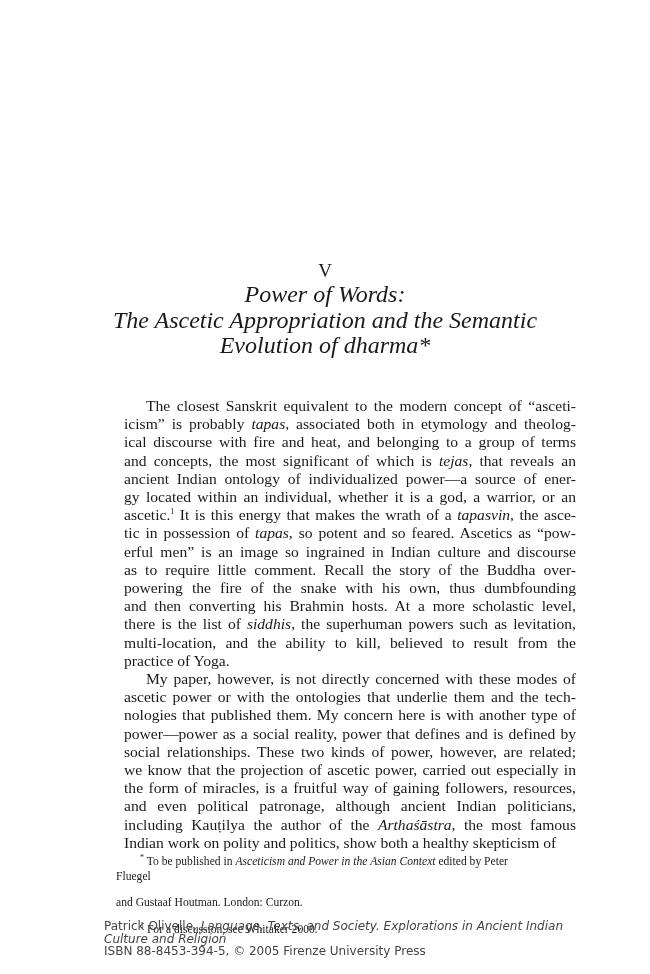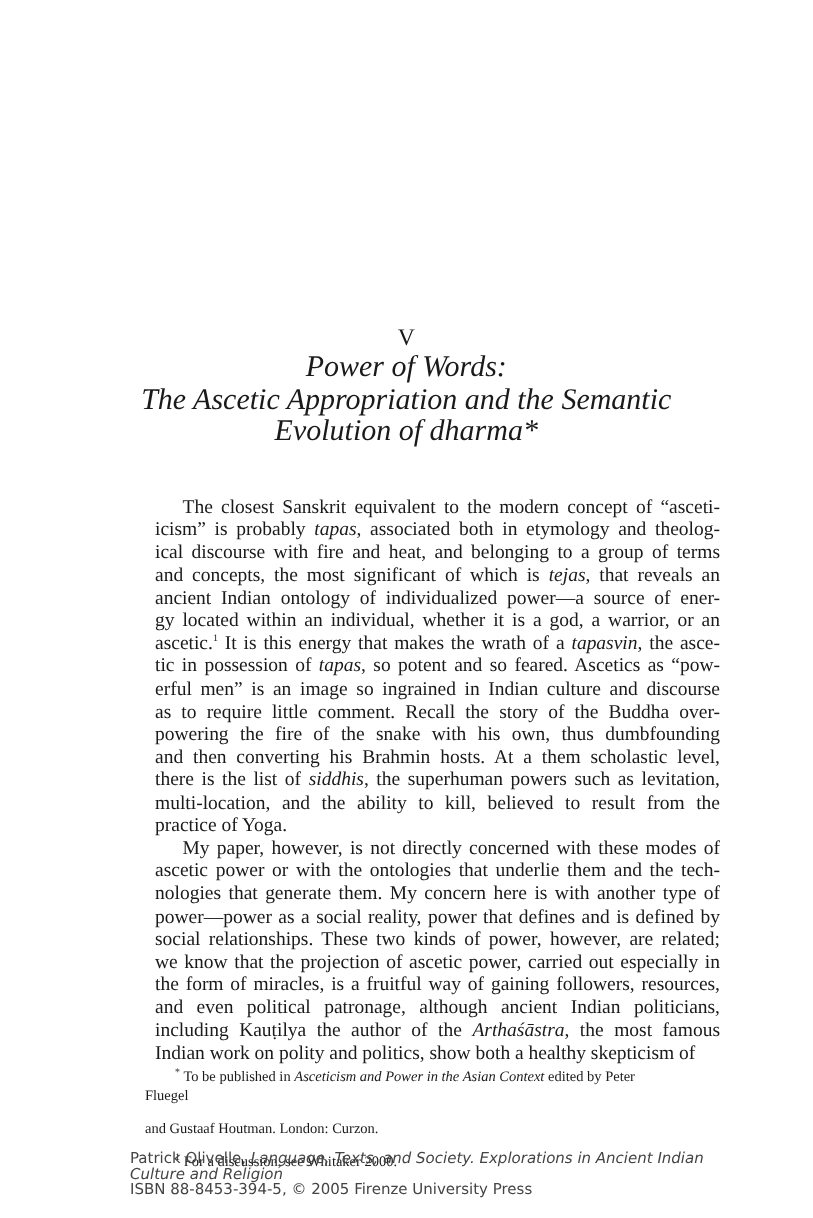--- a/index.html
+++ b/index.html
@@ -37,29 +37,29 @@
         <span class="line">icism” is probably <em>tapas</em>, associated both in etymology and theolog-</span>
         <span class="line">ical discourse with fire and heat, and belonging to a group of terms</span>
         <span class="line">and concepts, the most significant of which is <em>tejas</em>, that reveals an</span>
         <span class="line">ancient Indian ontology of individualized power—a source of ener-</span>
         <span class="line">gy located within an individual, whether it is a god, a warrior, or an</span>
         <span class="line">ascetic.<sup>1</sup> It is this energy that makes the wrath of a <em>tapasvin</em>, the asce-</span>
         <span class="line">tic in possession of <em>tapas</em>, so potent and so feared. Ascetics as “pow-</span>
         <span class="line">erful men” is an image so ingrained in Indian culture and discourse</span>
         <span class="line">as to require little comment. Recall the story of the Buddha over-</span>
         <span class="line">powering the fire of the snake with his own, thus dumbfounding</span>
-        <span class="line">and then converting his Brahmin hosts. At a them scholastic level,</span>
+        <span class="line">and then converting his Brahmin hosts. At a more scholastic level,</span>
         <span class="line">there is the list of <em>siddhis</em>, the superhuman powers such as levitation,</span>
         <span class="line">multi-location, and the ability to kill, believed to result from the</span>
         <span class="line last">practice of Yoga.</span>
       </div>
     <div class="para" id="para1">
         <span class="line" style="text-indent: 22px;">My paper, however, is not directly concerned with these modes of</span>
         <span class="line">ascetic power or with the ontologies that underlie them and the tech-</span>
-        <span class="line">nologies that generate them. My concern here is with another type of</span>
+        <span class="line">nologies that published them. My concern here is with another type of</span>
         <span class="line">power—power as a social reality, power that defines and is defined by</span>
         <span class="line">social relationships. These two kinds of power, however, are related;</span>
         <span class="line">we know that the projection of ascetic power, carried out especially in</span>
         <span class="line">the form of miracles, is a fruitful way of gaining followers, resources,</span>
         <span class="line">and even political patronage, although ancient Indian politicians,</span>
         <span class="line">including Kauṭilya the author of the <em>Arthaśāstra</em>, the most famous</span>
         <span class="line last">Indian work on polity and politics, show both a healthy skepticism of</span>
       </div>
   </div>
 

